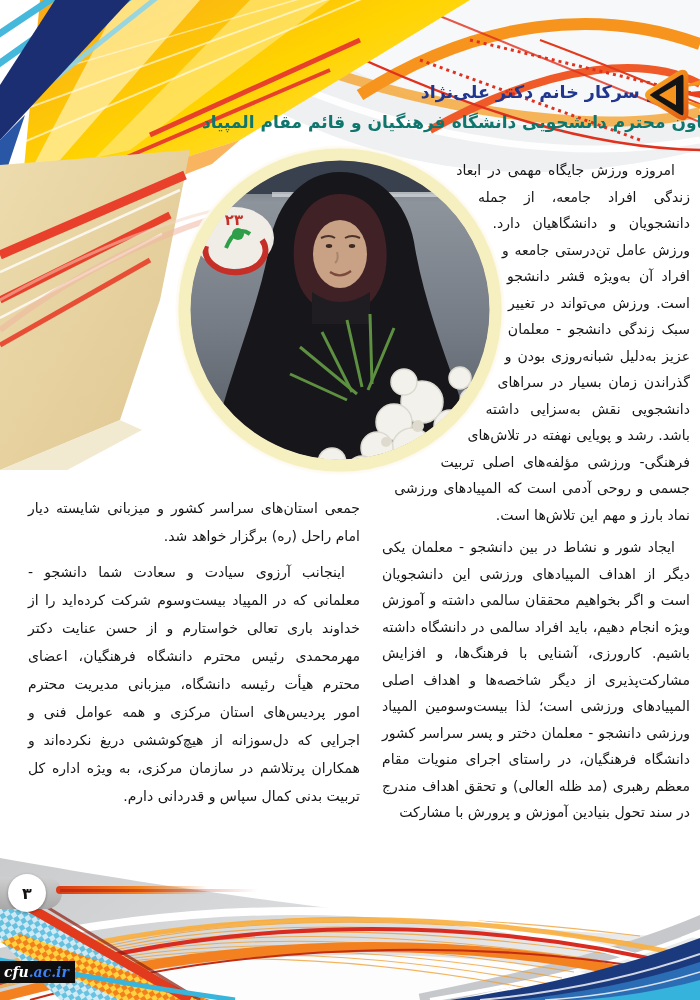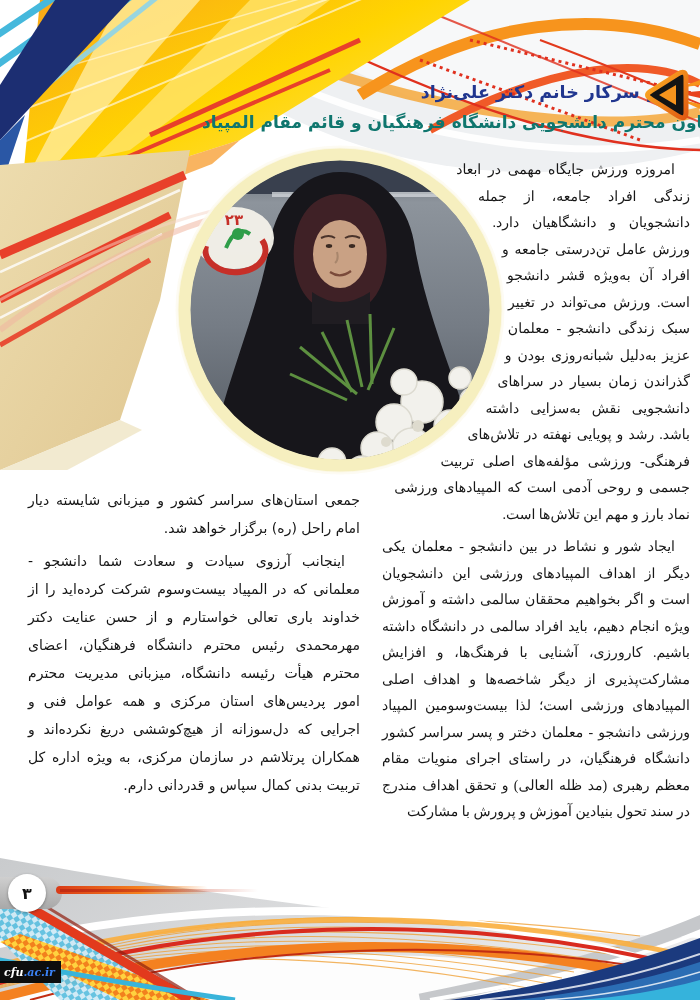--- a/index.html
+++ b/index.html
@@ -24,28 +24,28 @@
     white-space:nowrap;
   }
   .title-icon { position:absolute; left:638px; top:68px; width:62px; height:54px; z-index:6; }
 
   .photo-wrap { position:absolute; left:172px; top:142px; width:336px; height:336px; z-index:2; }
 
   .col-right {
     position:absolute; top:157px; left:382px; width:308px; z-index:3;
     direction:rtl; text-align:justify; font-size:14px; line-height:26.5px; color:#161616;
   }
-  .col-right p { margin:0 0 6px 0;font-family:Liberation Serif, serif; }
+  .col-right p { margin:0 0 6px 0; }
   .circle-float { float:left; width:130px; height:332px;
     shape-outside:circle(178px at -52px 152px); }
   .col-left {
     position:absolute; top:486px; left:28px; width:332px; z-index:3;
     direction:rtl; text-align:justify; font-size:14px; line-height:28px; color:#161616;
   }
-  .col-left p { margin:0 0 5px 0; }
+  .col-left p { margin:8px 0 5px 0; }
   .indent { text-indent:15px; }
 
   .page-tab {
     position:absolute; left:0; top:877px; width:62px; height:32px; z-index:4;
     background:linear-gradient(#cfcfcf,#a8a8a8);
     border-radius:0 16px 16px 0;
   }
   .page-circle {
     position:absolute; left:8px; top:874px; width:38px; height:38px; z-index:5;
     background:#ffffff; border-radius:50%;
@@ -60,21 +60,21 @@
   }
   .tab-line-thin {
     position:absolute; left:60px; top:889px; width:198px; height:3px; z-index:4;
     background:linear-gradient(to right,#c22c12,rgba(226,58,29,0));
   }
 
   .watermark {
     position:absolute; left:0; top:961px; height:22px; z-index:7;
     background:#0d0d0d; color:#ffffff;
     display:flex; align-items:center; padding:0 6px 0 4px;
-    font-style:italic; font-weight:bold; font-size:11px;
+    font-style:italic; font-weight:bold; font-size:14px;
     font-family:"DejaVu Serif", serif;
   }
   .watermark .wm-suffix { color:#3b82f6; }
 </style>
 </head>
 <body>
 
 <div class="page">
 
   <svg class="art-top" width="700" height="470" viewBox="0 0 700 470" aria-hidden="true">

